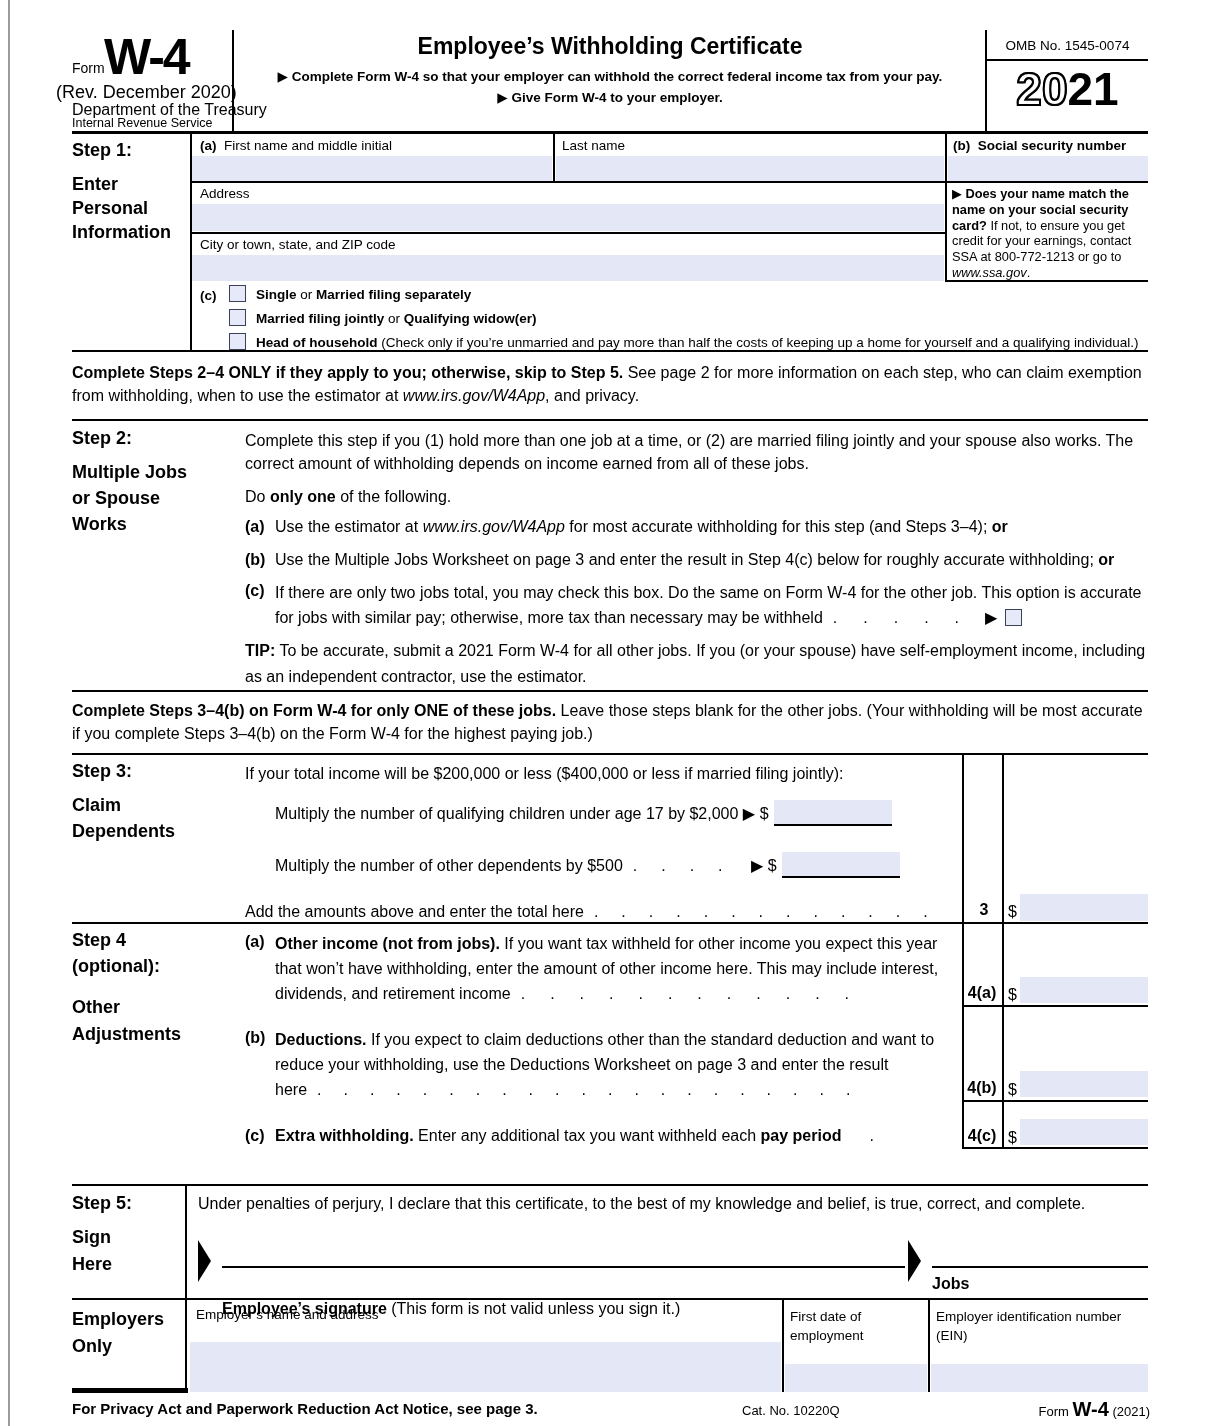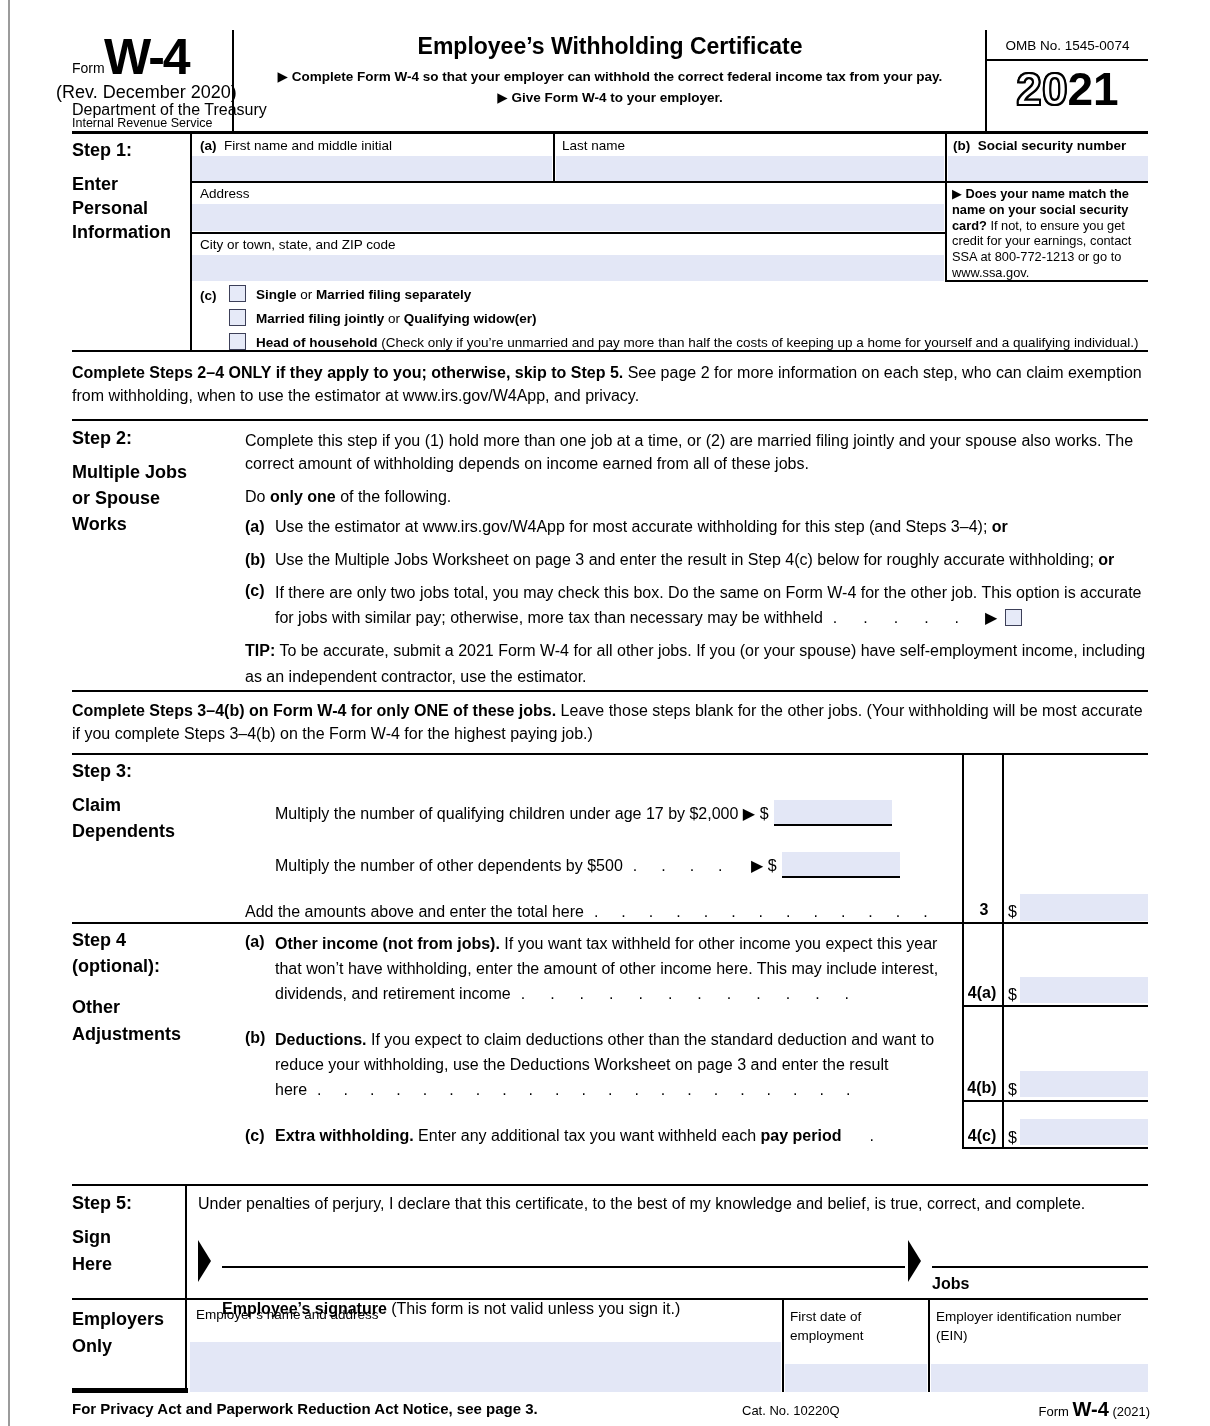--- a/index.html
+++ b/index.html
@@ -1,20 +1,20 @@
 <!DOCTYPE html>
 <html><head>
 <meta charset="utf-8">
 <style>
   html,body{margin:0;padding:0;background:#fff;}
   .page{position:relative;width:1210px;height:1426px;background:#fff;overflow:hidden;
         font-family:"Liberation Sans","DejaVu Sans",sans-serif;color:#000;}
   .abs{position:absolute;}
   .b{font-weight:bold;}
-  .i{}
+  .i{font-style:italic;}
   .hl{position:absolute;background:#000;}
   .vl{position:absolute;background:#000;}
   .field{position:absolute;background:#e3e7f6;}
   .ifield{display:inline-block;width:118px;height:24px;background:#e3e7f6;
           border-bottom:2px solid #000;vertical-align:-7px;margin-left:5px;}
   .cb{position:absolute;width:15px;height:15px;background:#e6eaf8;border:1.5px solid #3c3f58;}
   .cb-inline{display:inline-block;width:15px;height:15px;background:#e6eaf8;
              border:1.5px solid #3c3f58;vertical-align:-3px;margin-left:8px;}
   .lbl{font-size:13.5px;}
   .body{font-size:16px;line-height:22.5px;}
@@ -152,20 +152,21 @@
     <span class="b">Complete Steps 3–4(b) on Form W-4 for only ONE of these jobs.</span><span> Leave those steps blank for the other jobs. (Your withholding will be most accurate if you complete Steps 3–4(b) on the Form W-4 for the highest paying job.)</span>
   </div>
   <div class="hl" style="left:72px;top:753px;width:1076px;height:1.5px;"></div>
 
   <div class="vl" style="left:962px;top:753px;width:1.5px;height:394px;"></div>
   <div class="vl" style="left:1002px;top:753px;width:1.5px;height:394px;"></div>
 
   <div class="abs step" style="left:72px;top:761px;">Step 3:</div>
   <div class="abs step" style="left:72px;top:792px;width:140px;line-height:26px;">Claim Dependents</div>
 
+  <div class="abs body" style="left:245px;top:763px;width:720px;">If your total income will be $200,000 or less ($400,000 or less if married filing jointly):</div>
 
   <div class="abs body" style="left:275px;top:800px;white-space:nowrap;">
     <span>Multiply the number of qualifying children under age 17 by $2,000</span>
     <span>▶</span>
     <span>$</span><span class="ifield"></span>
   </div>
 
   <div class="abs body" style="left:275px;top:852px;white-space:nowrap;">
     <span>Multiply the number of other dependents by $500</span><span class="dots" style="letter-spacing:24px;">....</span>
     <span>▶</span>

